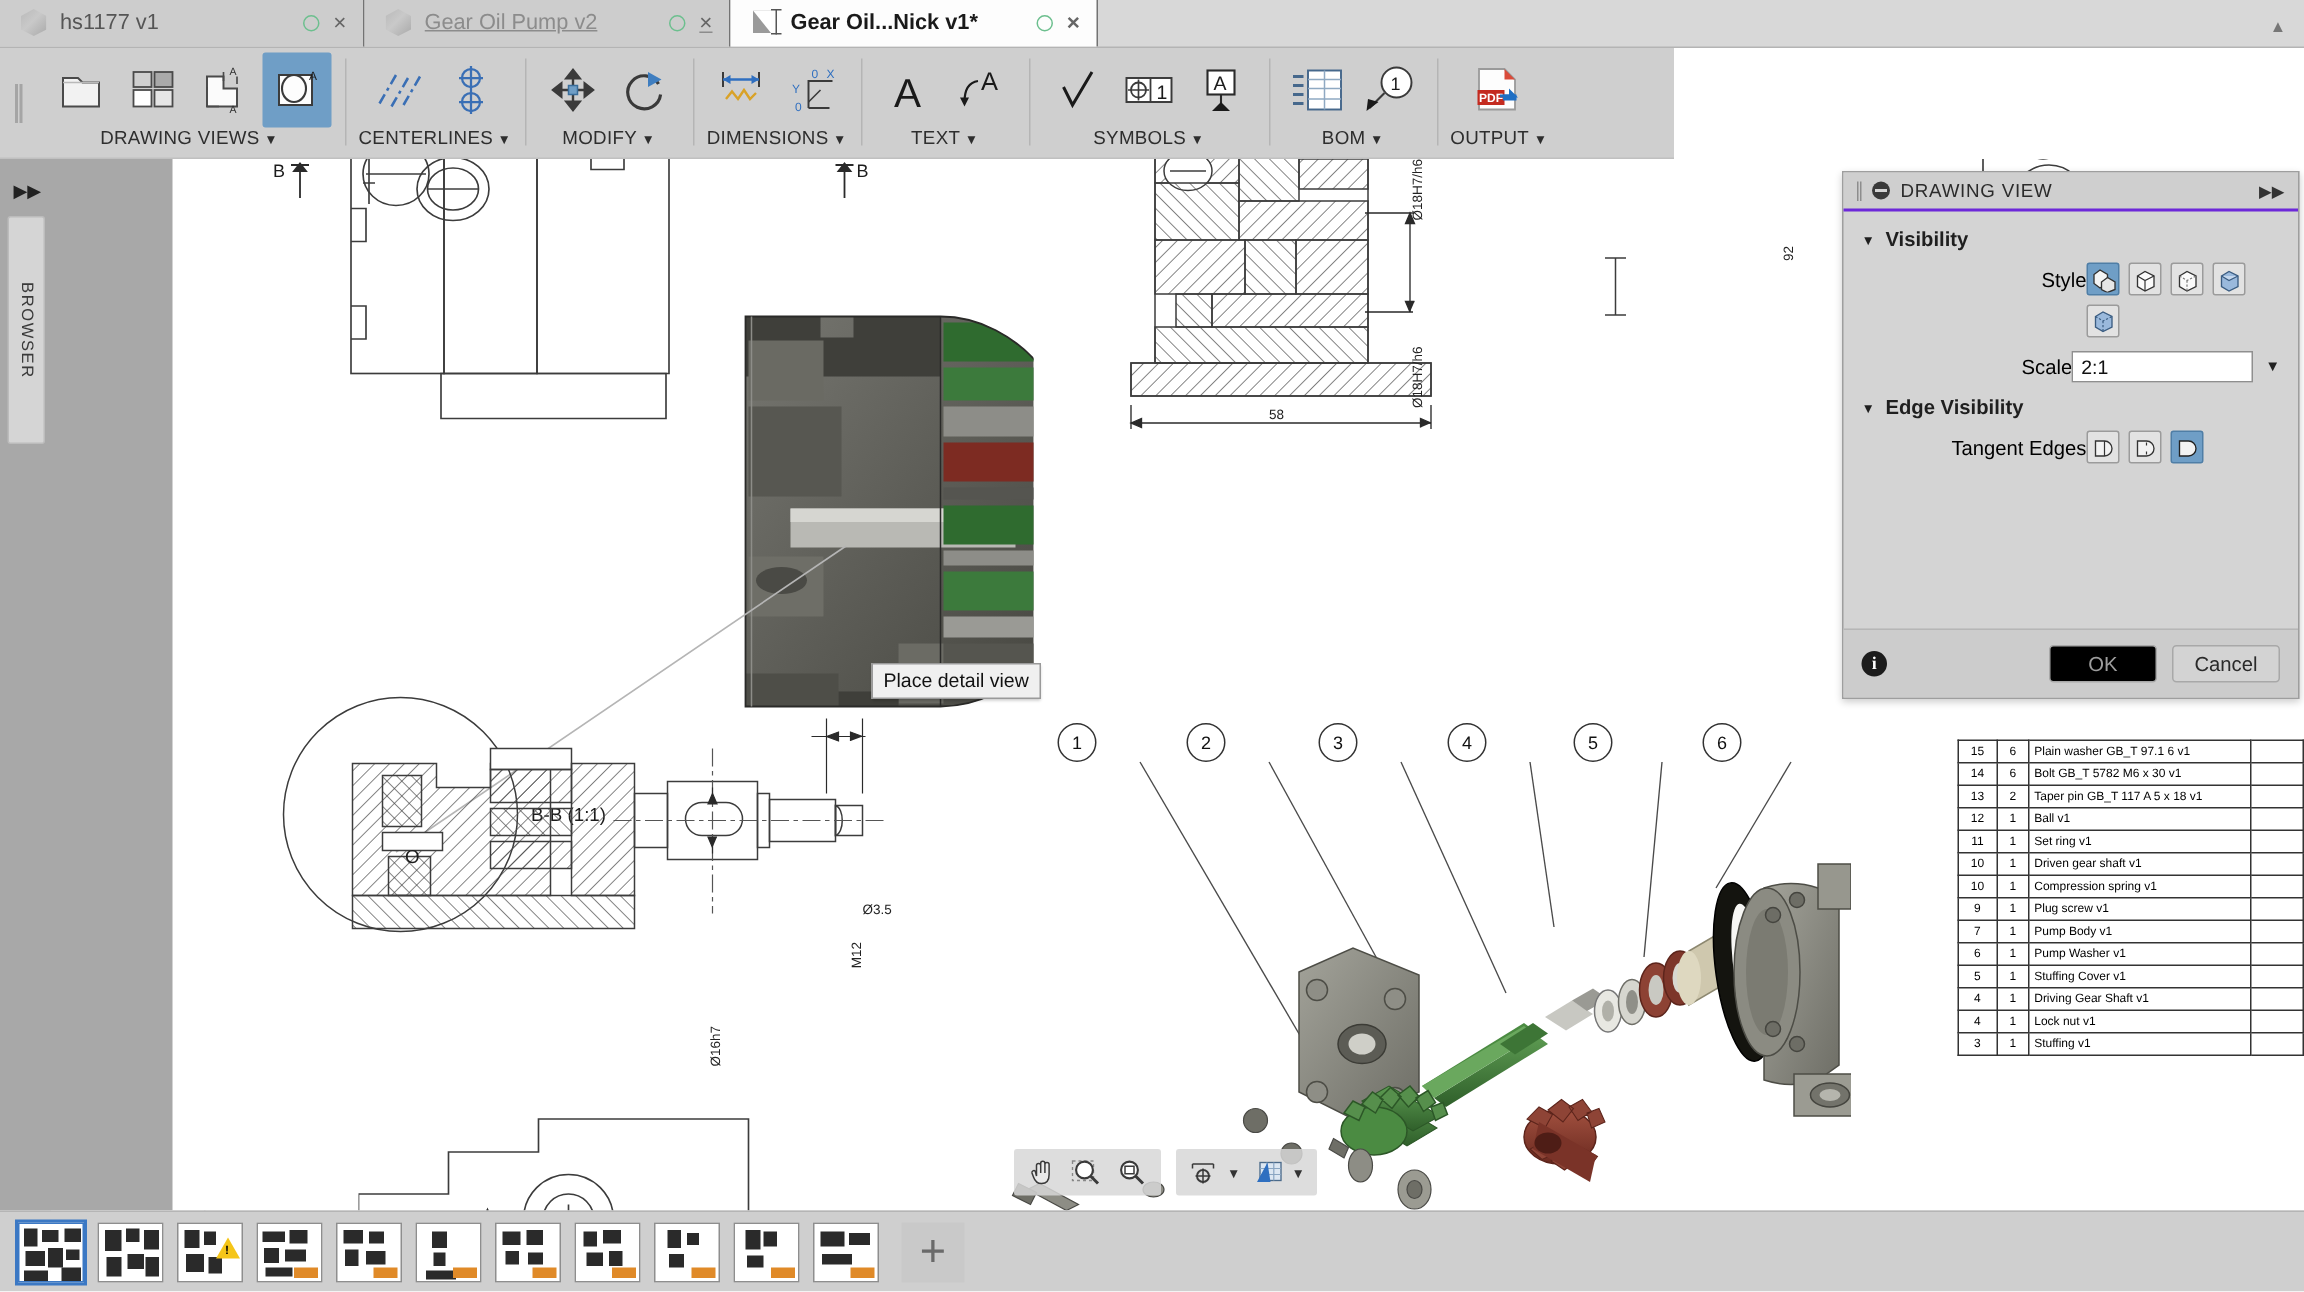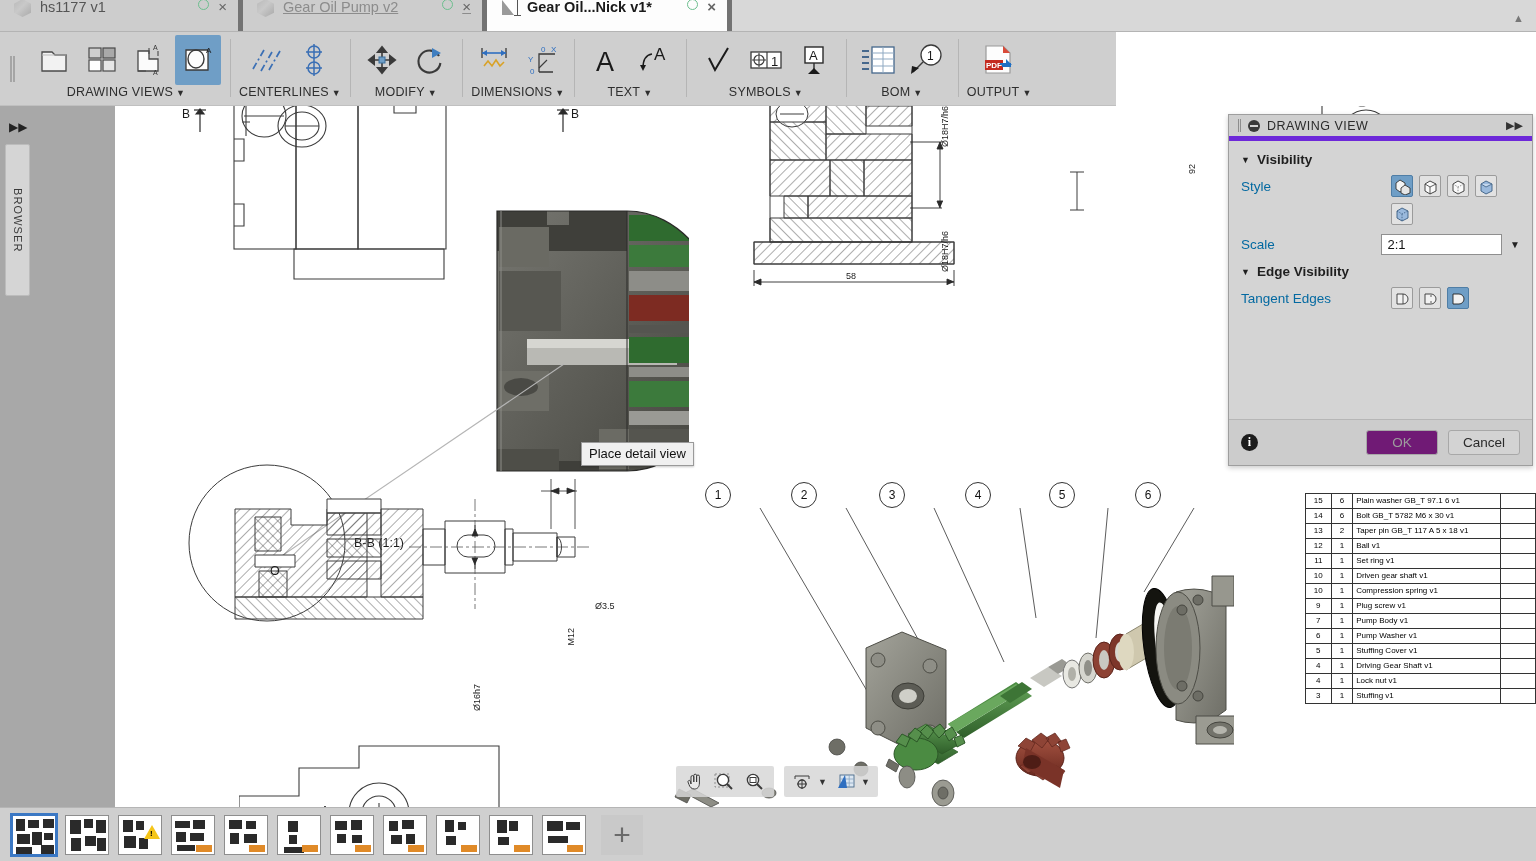--- a/index.html
+++ b/index.html
@@ -11,23 +11,23 @@
   }
   .app { position: relative; width: 1536px; height: 861px; }
 
   
   .tabbar {
     position: absolute; top: 0; left: 0; width: 1536px; height: 32px;
     background: #d8d8d8; border-bottom: 1px solid #b4b4b4;
     display: flex; align-items: flex-end;
   }
   .doctab {
-    height: 32px; display: flex; gap: 9px;
+    height: 32px; display: flex; align-items: center; gap: 9px;
     padding: 0 11px 0 14px; min-width: 150px;
-    border-right: 5px solid #737373;
+    border-right: 1px solid #737373;
     background: #d0d0d0; color: #555; font-size: 14.5px;
     position: relative;
   }
   .doctab.inactive-1 { width: 243px; background: #cdcdcd; }
   .doctab.inactive-2 { width: 244px; background: #cdcdcd; color: #8c8c8c; text-decoration: underline; }
   .doctab.active { width: 245px; background: #fdfdfd; color: #1a1a1a; font-weight: bold; }
   .doctab .tname { flex: 1; white-space: nowrap; overflow: hidden; }
   .tabicon { width: 17px; height: 18px; flex: none; position: relative; }
   .tabicon .cube {
     position: absolute; inset: 0;
@@ -149,35 +149,35 @@
   .bom .c-x { width: 36px; }
 
   
   .palette {
     position: absolute; left: 1228px; top: 114px; width: 305px; height: 352px;
     background: #d4d4d4; border: 1px solid #9e9e9e;
     box-shadow: 0 2px 5px rgba(0,0,0,.2); font-size: 13px; color: #222;
   }
   .pal-head {
     height: 26px; display: flex; align-items: center; gap: 7px;
-    padding: 0 9px; background: #cfcfcf; border-bottom: 5px solid #6d28d9;
+    padding: 0 9px; background: #cfcfcf; border-bottom: 2px solid #6d28d9;
   }
   .pal-grip { width:3px; height:13px; border-left:1px solid #8d8d8d; border-right:1px solid #8d8d8d; }
   .pal-pin { width: 12px; height: 12px; border-radius: 50%; background: #3a3a3a; position: relative; }
   .pal-pin::after { content:''; position:absolute; left:2px; top:5px; width:8px; height:2px; background:#d4d4d4; }
   .pal-title { font-size: 12.5px; letter-spacing: .5px; color: #2b2b2b; flex: 1; }
   .pal-expand { font-size: 11px; color: #333; }
   .pal-body { padding: 6px 0 0; }
   .sec-head {
     display:flex; align-items:center; gap:7px; padding: 5px 12px 4px;
     font-weight: bold; font-size: 13.5px; color: #1f1f1f;
   }
   .tri { font-size: 9px; }
   .prow { display: flex; align-items: center; padding: 3px 12px; min-height: 30px; }
-  .plabel { width: 150px; font-size: 13.5px; color: #0369a1; }
+  .plabel { width: 150px; font-size: 13.5px; color: #000000; text-align: right; }
   .pctl { display: flex; align-items: center; gap: 6px; }
   .iconbtn {
     width: 22px; height: 22px; border: 1px solid #9b9b9b; border-radius: 2px;
     background: #e2e2e2; display:flex; align-items:center; justify-content:center;
   }
   .iconbtn.on { background: #6f9ec6; border-color: #4f7ea6; }
   .selectbox {
     width: 128px; height: 21px; background: #fff; border: 1px solid #8f8f8f;
     display: flex; align-items: center; padding: 0 5px; font-size: 13px; color: #111;
   }
@@ -195,21 +195,21 @@
     width: 17px; height: 17px; border-radius: 50%; background: #1c1c1c; color: #fff;
     font-size: 12px; font-weight: bold; display:flex; align-items:center; justify-content:center;
     font-family: "Liberation Serif", serif;
   }
   .pal-foot .sp { flex: 1; }
   .pbtn {
     min-width: 72px; height: 25px; border: 1px solid #a8a8a8; border-radius: 3px;
     background: #d3d3d3; font-size: 13.5px; color: #2a2a2a;
     display:flex; align-items:center; justify-content:center;
   }
-  .pbtn.disabled { color: #9d9d9d; background: #701a75; }
+  .pbtn.disabled { color: #9d9d9d; background: #000000; }
 
   
   .navbar {
     position: absolute; left: 676px; top: 766px; display: flex; gap: 10px; z-index: 6;
   }
   .navgrp { display: flex; align-items: center; background: #d7d7d7d9; border-radius: 2px; padding: 2px 4px; }
   .navbtn { width: 30px; height: 27px; display:flex; align-items:center; justify-content:center; }
   .navcar { font-size: 9px; color: #333; padding-right: 4px; }
 
   
@@ -699,21 +699,21 @@
         <path d="M382 40h36"></path>
         <path d="M392 40l8-3v6zM416 40l-8-3v6" fill="#2a2a2a"></path>
       </g>
 
       <g stroke="#2a2a2a" stroke-width="0.8">
         <path d="M316 80v-6M316 112v6"></path>
         <path d="M316 78l-3 7h6zM316 114l-3-7h6" fill="#2a2a2a"></path>
       </g>
     </svg>
     <div class="lbl" style="left:236px;top:458px;font-size:12.5px">O</div>
-    <div class="dim-txt" style="left:561px;top:495px">Ø3.5</div>
+    <div class="dim-txt" style="left:541px;top:495px">Ø3.5</div>
     <div class="dim-txt dim-v" style="left:532px;top:522px">M12</div>
     <div class="dim-txt dim-v" style="left:438px;top:578px">Ø16h7</div>
 
     <svg style="position:absolute;left:205px;top:580px" width="420" height="190">
       <g fill="none" stroke="#3c3c3c" stroke-width="1.1">
         <path d="M0 110h60v-28h60V60h140v130H0z"></path>
         <circle cx="140" cy="127" r="30"></circle>
           <circle cx="140" cy="127" r="17"></circle>
         <path d="M130 127h20M140 117v20"></path>
         <path d="M116 155h144"></path>

